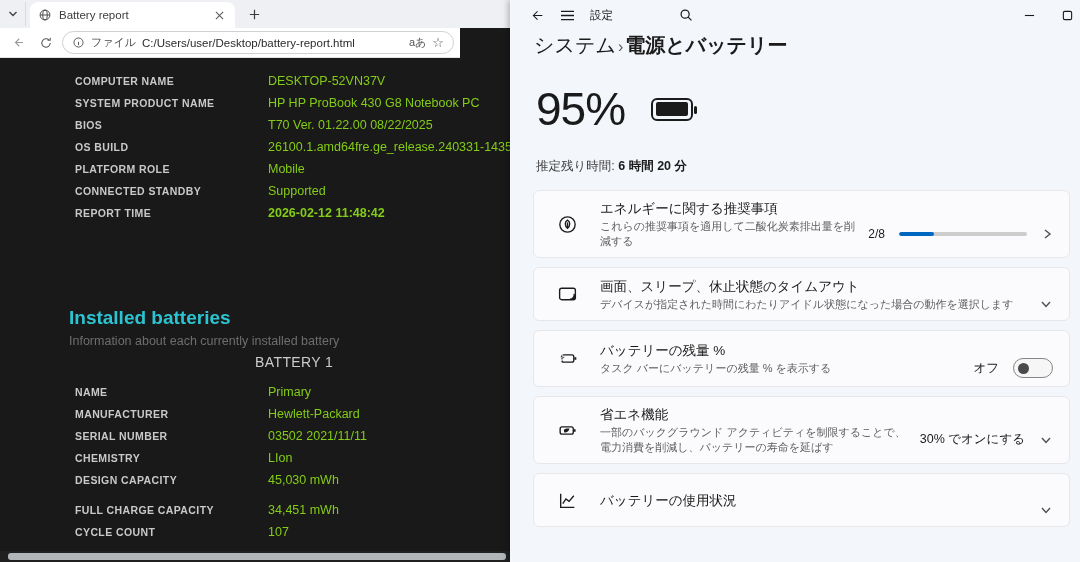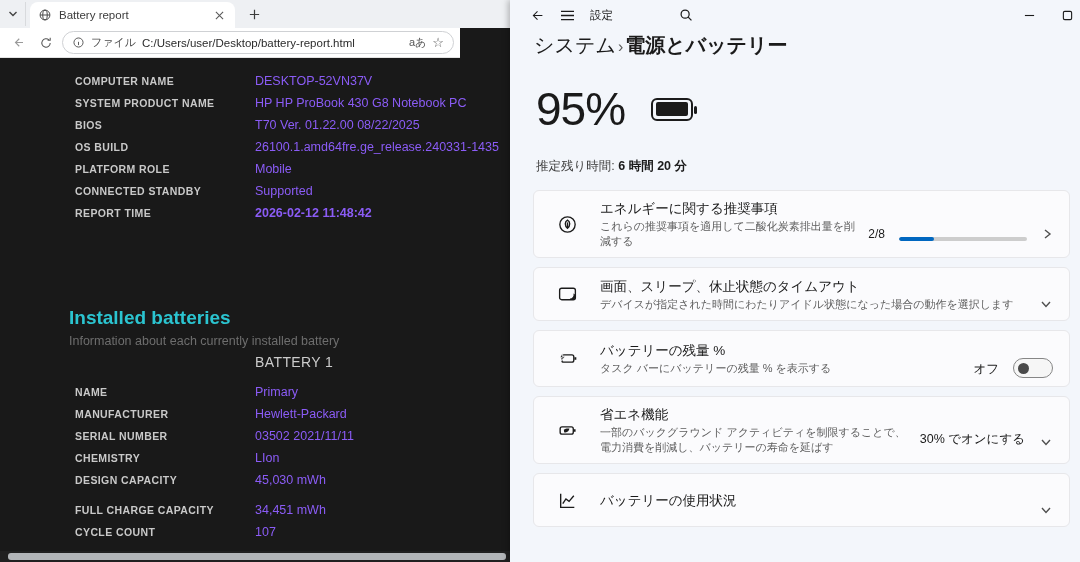--- a/index.html
+++ b/index.html
@@ -22,21 +22,21 @@
   .addressbar { flex:1; height:23px; border:1px solid #cfd1d4; border-radius:12px; background:#fff; display:flex; align-items:center; padding:0 9px; gap:6px; min-width:0; }
   .addr-proto { font-size:11px; color:#4c4c4c; white-space:nowrap; }
   .addr-url { font-size:11.5px; color:#2b2b2b; white-space:nowrap; overflow:hidden; flex:1; }
   .addr-right { font-size:11px; color:#555; white-space:nowrap; }
   .addr-star { font-size:13px; color:#555; }
 
   .content { position:absolute; left:0; top:58px; width:510px; height:493px; background:#191919; color:#e2e2e2; overflow:hidden; }
   .rtable { position:absolute; left:75px; }
   .rrow { display:flex; height:22px; align-items:center; }
   .rlabel { width:180px; font-size:10.5px; font-weight:bold; letter-spacing:.4px; color:#c9c9c9; }
-  .rvalue { font-size:12.5px; color:#8b5cf6; white-space:nowrap; }
+  .rvalue { font-size:12.5px; color:#84cc16; white-space:nowrap;margin-left:13px; }
   .rvalue.strong { font-weight:bold; }
   .sys-table { top:12px; }
   .sec-head { position:absolute; left:69px; top:249px; }
   .sec-title { font-size:19px; font-weight:600; color:#2bc4d0; }
   .sec-sub { font-size:12.5px; color:#6e6e6e; margin-top:5px; }
   .bat-col-head { position:absolute; left:255px; top:296px; font-size:14px; font-weight:normal; letter-spacing:.4px; color:#cccccc; }
   .bat-table { top:323px; }
   .bat-table2 { top:441px; }
 
   .hscroll { position:absolute; left:0; bottom:0; width:510px; height:11px; background:#202020; }
@@ -66,21 +66,21 @@
   .estimate { margin-top:22px; font-size:12.5px; color:#3e3e3e; }
   .estimate b { color:#1b1b1b; }
 
   .cards { position:absolute; left:23px; top:190px; width:537px; display:flex; flex-direction:column; gap:9px; }
   .card { background:#fbfbfd; border:1px solid #e7e7ea; border-radius:6px; display:flex; align-items:center; padding:8px 16px 8px 14px; min-height:54px; }
   .card.tall { min-height:66px; }
   .card-icon { width:22px; height:22px; margin:0 22px 0 8px; flex:none; color:#1b1b1b; display:flex; align-items:center; justify-content:center; }
   .card-text { flex:1; min-width:0; padding-right:12px; }
   .card-title { font-size:13.5px; color:#1a1a1a; line-height:19px; }
   .card-desc { font-size:11px; color:#5d5d5d; line-height:15px; margin-top:1px; }
-  .card-right { display:flex; align-items:flex-end; gap:14px; flex:none; color:#1b1b1b;margin-top:19px; }
+  .card-right { display:flex; align-items:center; gap:14px; flex:none; color:#1b1b1b;margin-top:19px; }
   .frac { font-size:12px; color:#1b1b1b; }
   .progress { position:relative; width:128px; height:4px; background:#cdcdcd; border-radius:2px; overflow:hidden; }
   .progress-fill { position:absolute; left:0; top:0; bottom:0; background:#0067c0; border-radius:2px; }
   .right-value { font-size:12.5px; color:#1b1b1b; }
   .chev { color:#4f4f4f; display:flex; }
   .toggle-label { font-size:12.5px; color:#1b1b1b; }
   .toggle { position:relative; width:40px; height:20px; border:1px solid #868686; border-radius:10px; background:#f6f6f6; }
   .toggle-knob { position:absolute; left:4px; top:3.5px; width:11px; height:11px; border-radius:50%; background:#4a4a4a; }
   svg { display:block; }
 </style>

